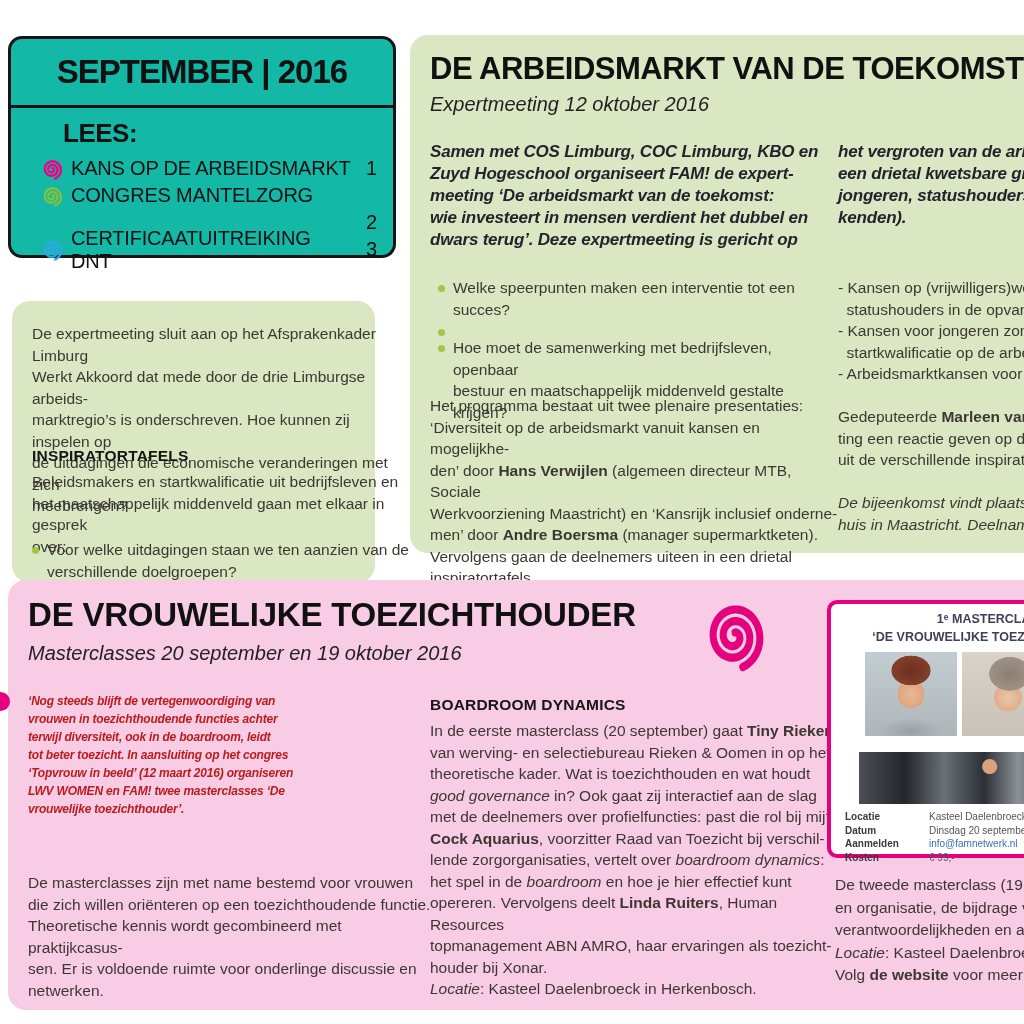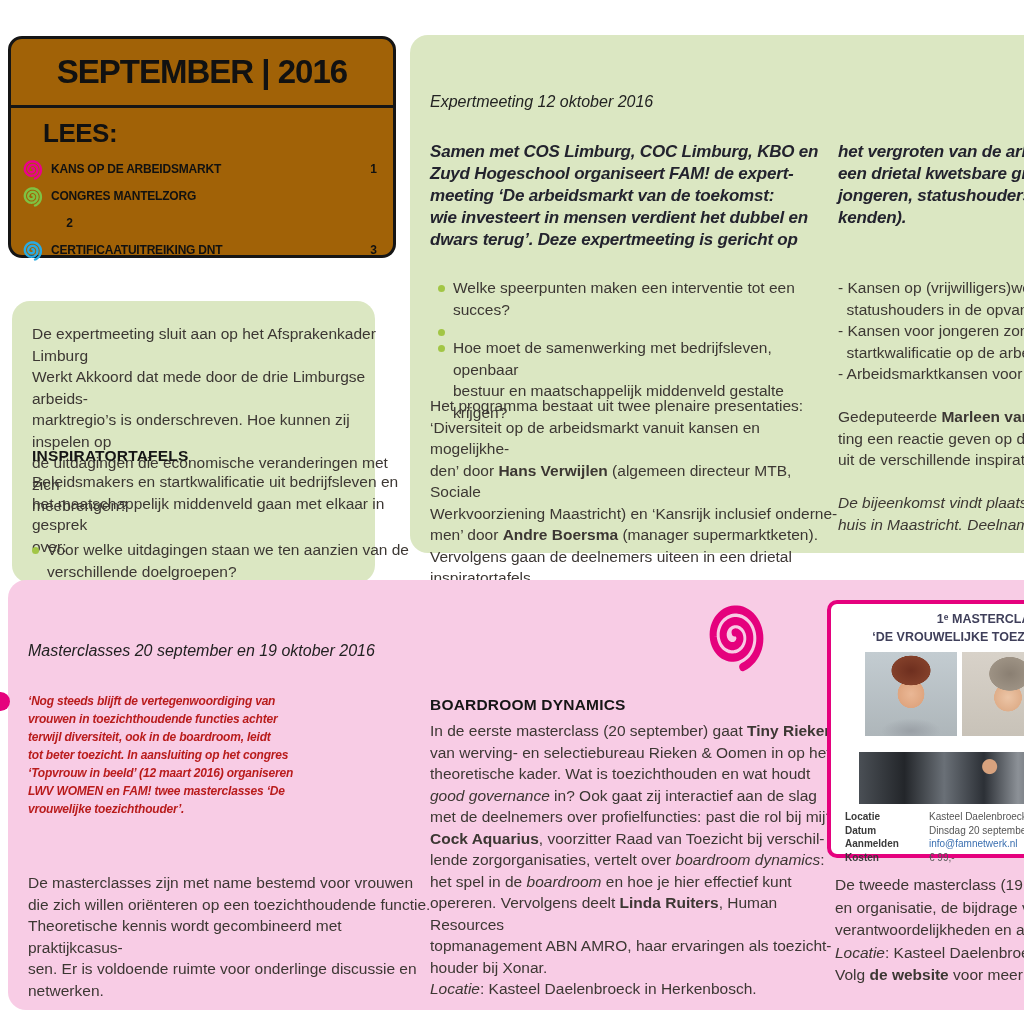--- a/index.html
+++ b/index.html
@@ -5,38 +5,38 @@
   html,body{margin:0;padding:0;background:#ffffff;}
   .page{position:relative;width:1024px;height:1024px;overflow:hidden;background:#fff;
         font-family:"Liberation Sans","DejaVu Sans",sans-serif;color:#3c3733;}
   .abs{position:absolute;}
   .txt{white-space:pre-line;}
   .rich{white-space:pre-line;}
   .rich .b{font-weight:700;}
   .rich .i{font-style:italic;}
 
   
-  .masthead{left:8px;top:36px;width:388px;height:222px;background:#a16207;
+  .masthead{left:8px;top:36px;width:388px;height:222px;background:#14b8a6;
             border:3.5px solid #151515;border-radius:14px;box-sizing:border-box;}
   .masthead-title{height:66px;display:flex;align-items:center;justify-content:center;
                   border-bottom:3.5px solid #151515;font-size:33px;font-weight:700;
                   letter-spacing:-1px;color:#111;}
-  .masthead-body{padding:8px 16px 0 10px;}
+  .masthead-body{padding:8px 16px 0 30px;}
   .lees{font-size:26px;font-weight:700;color:#111;margin:2px 0 6px 22px;letter-spacing:-.5px;}
-  .toc-row{display:flex;align-items:center;height:27px;font-size:12px;font-weight:700;color:#111;}
+  .toc-row{display:flex;align-items:center;height:27px;font-size:20px;font-weight:400;color:#111;justify-content:flex-end;}
   .toc-ic{width:22px;height:22px;margin-right:8px;flex:0 0 22px;}
   .toc-label{flex:1;letter-spacing:-.2px;}
   .toc-page{width:22px;text-align:right;}
 
   
   .panel-green{background:#dbe7c2;border-radius:18px;}
   .gp-right{left:410px;top:35px;width:700px;height:518px;}
   .gp-left{left:12px;top:265px;width:363px;height:282px;margin-top:36px;}
   .sec-title{font-size:31px;font-weight:700;color:#111;letter-spacing:-.5px;white-space:nowrap;}
-  .sec-sub{font-size:16px;font-style:italic;color:#222;}
+  .sec-sub{font-size:20px;font-style:italic;color:#222;}
   .intro{font-size:17px;line-height:22px;font-weight:700;font-style:italic;color:#23232e;letter-spacing:-.2px;}
   .body-txt{font-size:15.5px;line-height:21.5px;color:#3c3733;}
   .subhead{font-size:15.5px;font-weight:700;color:#151515;letter-spacing:.2px;}
   .blist .brow{display:flex;margin-bottom:1px;}
   .dot{width:7px;height:7px;border-radius:50%;margin:8px 8px 0 0;flex:0 0 7px;}
 
   
   .panel-pink{left:8px;top:580px;width:1102px;height:430px;background:#f8cce5;border-radius:18px;}
   .pk-title{font-size:33px;font-weight:700;color:#111;letter-spacing:-.2px;white-space:nowrap;}
   .pk-intro{font-size:12px;line-height:18px;font-weight:700;font-style:italic;color:#b91c1c;letter-spacing:-.2px;}
@@ -99,20 +99,21 @@
         <svg class="toc-ic spiral" viewBox="0 0 100 100">
             <path d="M63.7 93.3L68.0 91.3L71.9 88.9L75.6 86.1L79.0 83.0L81.9 79.5L84.5 75.8L86.6 71.8L88.3 67.7L89.5 63.4L90.2 59.0L90.4 54.6L90.2 50.3L89.5 46.0L88.4 41.9L86.8 37.9L84.9 34.1L82.5 30.6L79.8 27.4L76.8 24.6L73.6 22.1L70.1 19.9L66.4 18.2L62.6 16.9L58.6 16.0L54.7 15.6L50.7 15.5L46.8 15.9L43.0 16.7L39.4 18.0L35.9 19.5L32.6 21.5L29.6 23.7L26.8 26.3L24.4 29.1L22.3 32.2L20.6 35.4L19.2 38.8L18.2 42.2L17.6 45.7L17.4 49.3L17.6 52.8L18.1 56.2L19.0 59.6L20.3 62.8L21.8 65.8L23.7 68.6L25.9 71.2L28.3 73.4L30.9 75.5L33.6 77.1L36.6 78.5L39.6 79.6L42.7 80.3L45.8 80.6L48.9 80.6L52.0 80.3L55.0 79.7L57.8 78.7L60.5 77.5L63.1 76.0L65.4 74.2L67.6 72.2L69.4 70.0L71.0 67.7L72.4 65.2L73.4 62.6L74.1 59.9L74.6 57.2L74.7 54.5L74.6 51.8L74.2 49.2L73.5 46.7L72.5 44.3L71.3 42.0L69.9 39.9L68.3 38.0L66.5 36.3L64.5 34.9L62.4 33.6L60.2 32.6L58.0 31.9L55.7 31.4L53.4 31.2L51.2 31.2L48.9 31.5L46.8 32.0L44.7 32.7L42.8 33.6L41.0 34.8L39.3 36.0L37.8 37.5L36.5 39.1L35.4 40.8L34.6 42.5L33.9 44.4L33.4 46.2L33.1 48.1L33.1 50.0L33.2 51.8L33.6 53.6L34.1 55.3L34.8 56.9L35.7 58.4L36.7 59.8L37.8 61.0L39.0 62.1L40.4 63.0L41.8 63.7L43.2 64.3L44.7 64.7L46.1 65.0L47.6 65.0L49.0 65.0L50.4 64.7L51.8 64.3L53.0 63.8L54.2 63.2L55.2 62.4L56.2 61.6L57.0 60.6L57.7 59.6L58.2 58.6L58.7 57.5L59.0 56.4L59.2 55.4L59.2 54.3L59.1 53.3L58.9 52.3L58.6 51.3L58.3 50.4L57.8 49.6L57.2 48.9L56.6 48.3L56.0 47.8L55.3 47.3L54.6 47.0L53.8 46.7L53.1 46.6L52.4 46.5L51.7 46.6" fill="none" stroke="#29abe2" stroke-width="11" stroke-linecap="round"></path>
           </svg>
         <span class="toc-label">CERTIFICAATUITREIKING DNT</span>
         <span class="toc-page">3</span>
       </div>
     </div>
   </div>
 
   <div class="abs panel-green gp-right">
+    <div class="abs sec-title" style="left:20px;top:16px;">DE ARBEIDSMARKT VAN DE TOEKOMST</div>
     <div class="abs sec-sub" style="left:20px;top:58px;">Expertmeeting 12 oktober 2016</div>
     <div class="abs intro txt" style="left:20px;top:106px;width:400px;">Samen met COS Limburg, COC Limburg, KBO en
 Zuyd Hogeschool organiseert FAM! de expert-
 meeting ‘De arbeidsmarkt van de toekomst:
 wie investeert in mensen verdient het dubbel en
 dwars terug’. Deze expertmeeting is gericht op</div>
     <div class="abs intro txt" style="left:428px;top:106px;width:380px;">het vergroten van de arbei
 een drietal kwetsbare groe
 jongeren, statushouders en
 kenden).</div>
@@ -166,20 +167,21 @@
     <div class="abs blist" style="left:20px;top:238px;width:380px;">
       <div class="brow">
         <span class="dot" style="background: rgb(162, 198, 69);"></span>
         <span class="body-txt txt">Voor welke uitdagingen staan we ten aanzien van de
 verschillende doelgroepen?</span>
       </div>
     </div>
   </div>
 
   <div class="abs panel-pink">
+    <div class="abs pk-title" style="left:20px;top:16px;">DE VROUWELIJKE TOEZICHTHOUDER</div>
     <div class="abs sec-sub" style="left:20px;top:62px;">Masterclasses 20 september en 19 oktober 2016</div>
     <svg class="abs spiral" style="left:694px;top:18px;width:64px;height:74px;" viewBox="0 0 100 100" preserveAspectRatio="none">
         <path d="M63.7 93.3L68.0 91.3L71.9 88.9L75.6 86.1L79.0 83.0L81.9 79.5L84.5 75.8L86.6 71.8L88.3 67.7L89.5 63.4L90.2 59.0L90.4 54.6L90.2 50.3L89.5 46.0L88.4 41.9L86.8 37.9L84.9 34.1L82.5 30.6L79.8 27.4L76.8 24.6L73.6 22.1L70.1 19.9L66.4 18.2L62.6 16.9L58.6 16.0L54.7 15.6L50.7 15.5L46.8 15.9L43.0 16.7L39.4 18.0L35.9 19.5L32.6 21.5L29.6 23.7L26.8 26.3L24.4 29.1L22.3 32.2L20.6 35.4L19.2 38.8L18.2 42.2L17.6 45.7L17.4 49.3L17.6 52.8L18.1 56.2L19.0 59.6L20.3 62.8L21.8 65.8L23.7 68.6L25.9 71.2L28.3 73.4L30.9 75.5L33.6 77.1L36.6 78.5L39.6 79.6L42.7 80.3L45.8 80.6L48.9 80.6L52.0 80.3L55.0 79.7L57.8 78.7L60.5 77.5L63.1 76.0L65.4 74.2L67.6 72.2L69.4 70.0L71.0 67.7L72.4 65.2L73.4 62.6L74.1 59.9L74.6 57.2L74.7 54.5L74.6 51.8L74.2 49.2L73.5 46.7L72.5 44.3L71.3 42.0L69.9 39.9L68.3 38.0L66.5 36.3L64.5 34.9L62.4 33.6L60.2 32.6L58.0 31.9L55.7 31.4L53.4 31.2L51.2 31.2L48.9 31.5L46.8 32.0L44.7 32.7L42.8 33.6L41.0 34.8L39.3 36.0L37.8 37.5L36.5 39.1L35.4 40.8L34.6 42.5L33.9 44.4L33.4 46.2L33.1 48.1L33.1 50.0L33.2 51.8L33.6 53.6L34.1 55.3L34.8 56.9L35.7 58.4L36.7 59.8L37.8 61.0L39.0 62.1L40.4 63.0L41.8 63.7L43.2 64.3L44.7 64.7L46.1 65.0L47.6 65.0L49.0 65.0L50.4 64.7L51.8 64.3L53.0 63.8L54.2 63.2L55.2 62.4L56.2 61.6L57.0 60.6L57.7 59.6L58.2 58.6L58.7 57.5L59.0 56.4L59.2 55.4L59.2 54.3L59.1 53.3L58.9 52.3L58.6 51.3L58.3 50.4L57.8 49.6L57.2 48.9L56.6 48.3L56.0 47.8L55.3 47.3L54.6 47.0L53.8 46.7L53.1 46.6L52.4 46.5L51.7 46.6" fill="none" stroke="#e5017d" stroke-width="11" stroke-linecap="round"></path>
       </svg>
 
     <div class="abs pk-intro txt" style="left:20px;top:112px;width:410px;">‘Nog steeds blijft de vertegenwoordiging van
 vrouwen in toezichthoudende functies achter
 terwijl diversiteit, ook in de boardroom, leidt
 tot beter toezicht. In aansluiting op het congres
 ‘Topvrouw in beeld’ (12 maart 2016) organiseren

